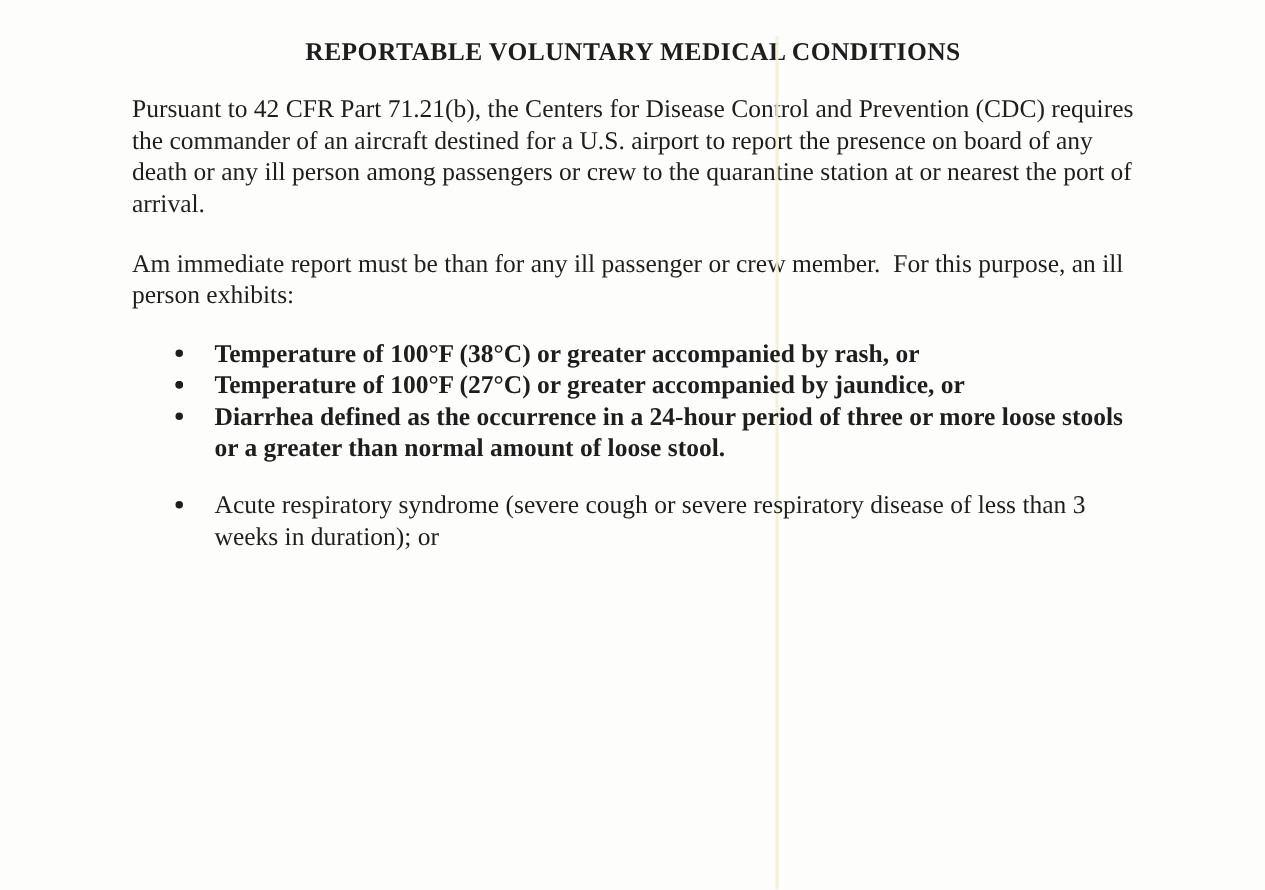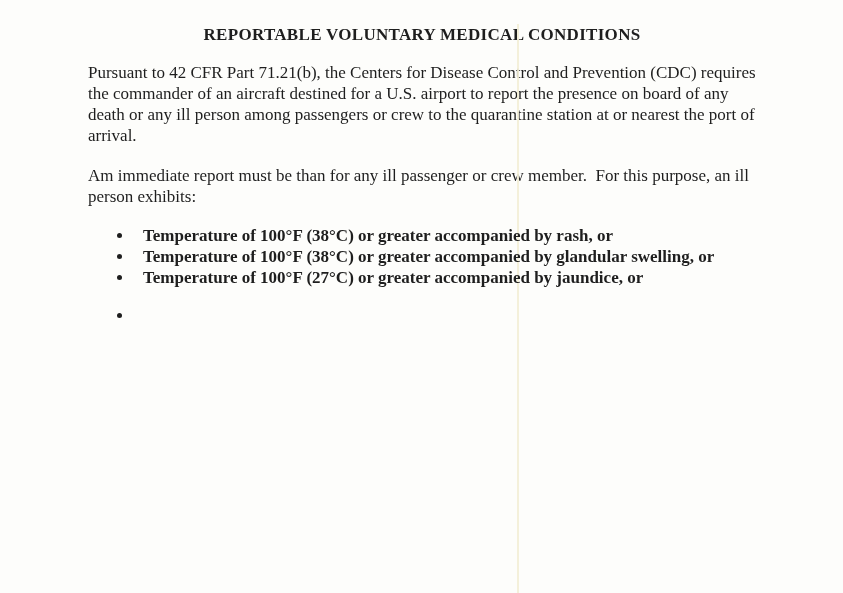--- a/index.html
+++ b/index.html
@@ -85,22 +85,23 @@
   <div class="crease"></div>
 
   <h1 class="doc-title">REPORTABLE VOLUNTARY MEDICAL CONDITIONS</h1>
 
   <p class="doc-par par-intro">Pursuant to 42 CFR Part 71.21(b), the Centers for Disease Control and Prevention (CDC) requires the commander of an aircraft destined for a U.S. airport to report the presence on board of any death or any ill person among passengers or crew to the quarantine station at or nearest the port of arrival.</p>
 
   <p class="doc-par par-immediate">Am immediate report must be than for any ill passenger or crew member.  For this purpose, an ill person exhibits:</p>
 
   <ul class="doc-list list-criteria">
     <li><span class="bullet-dot"></span><span>Temperature of 100°F (38°C) or greater accompanied by rash, or</span></li>
-    <li><span class="bullet-dot"></span><span>Temperature of 100°F (38°C) or greater accompanied by glandular swelling, or</span></li>
+    <li><span class="bullet-dot"></span></li>
     <li><span class="bullet-dot"></span><span>Temperature of 100°F (27°C) or greater accompanied by jaundice, or</span></li>
+    <li><span class="bullet-dot"></span><span>Diarrhea defined as the occurrence in a 24-hour period of three or more loose stools or a greater than normal amount of loose stool.</span></li>
   </ul>
 
 
   <ul class="doc-list list-conditions">
-    <li><span class="bullet-dot"></span></li>
+    <li><span class="bullet-dot"></span><span>Acute respiratory syndrome (severe cough or severe respiratory disease of less than 3 weeks in duration); or</span></li>
   </ul>
 
 </div>
 
 </body></html>

